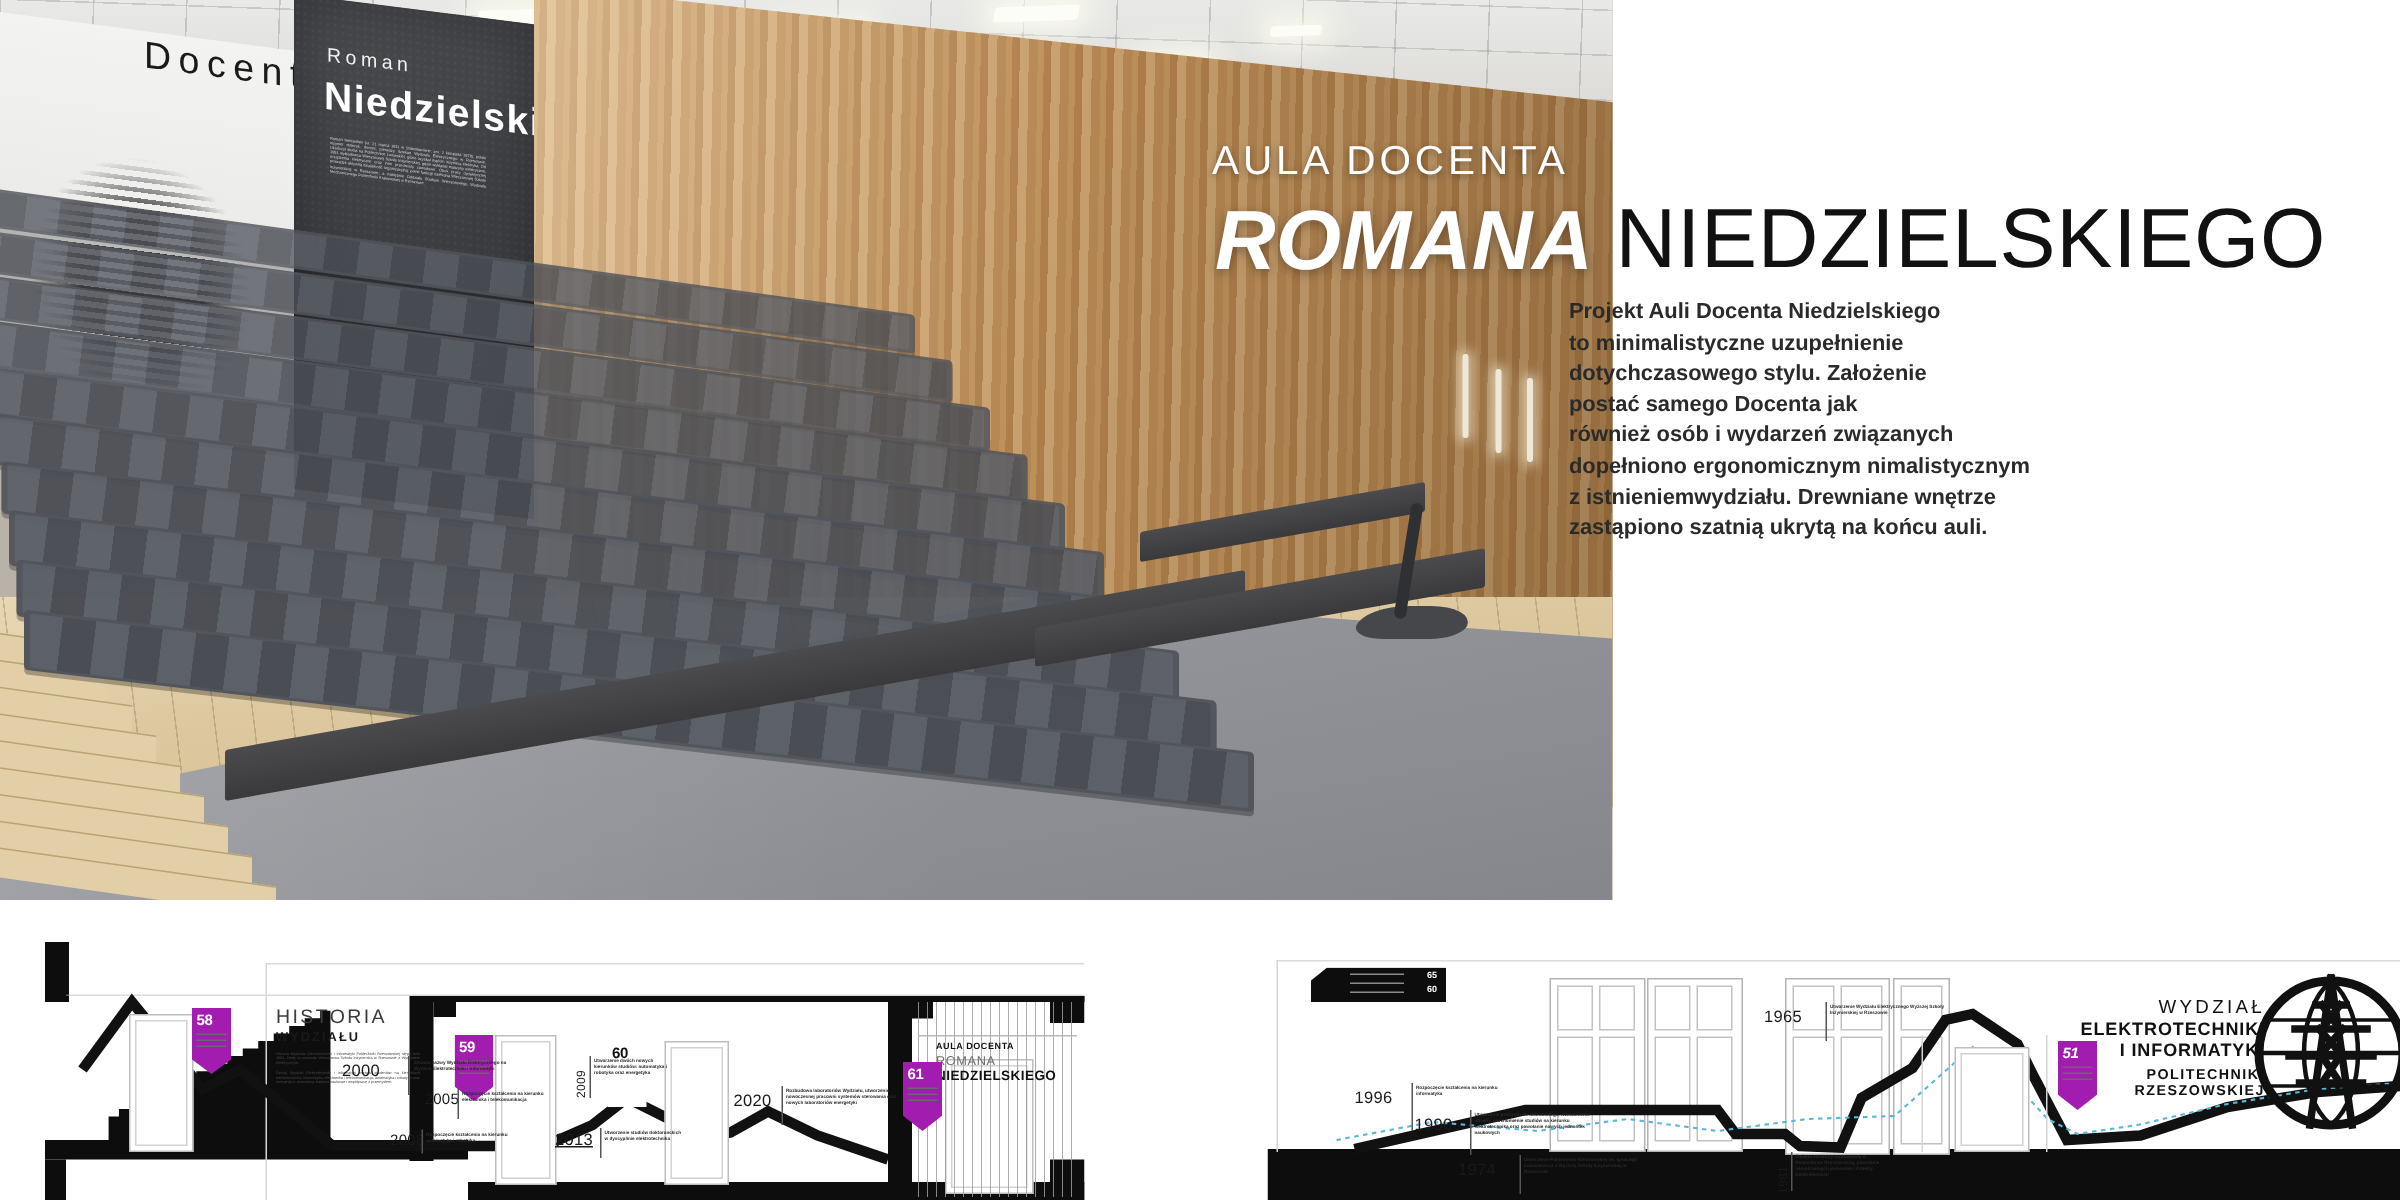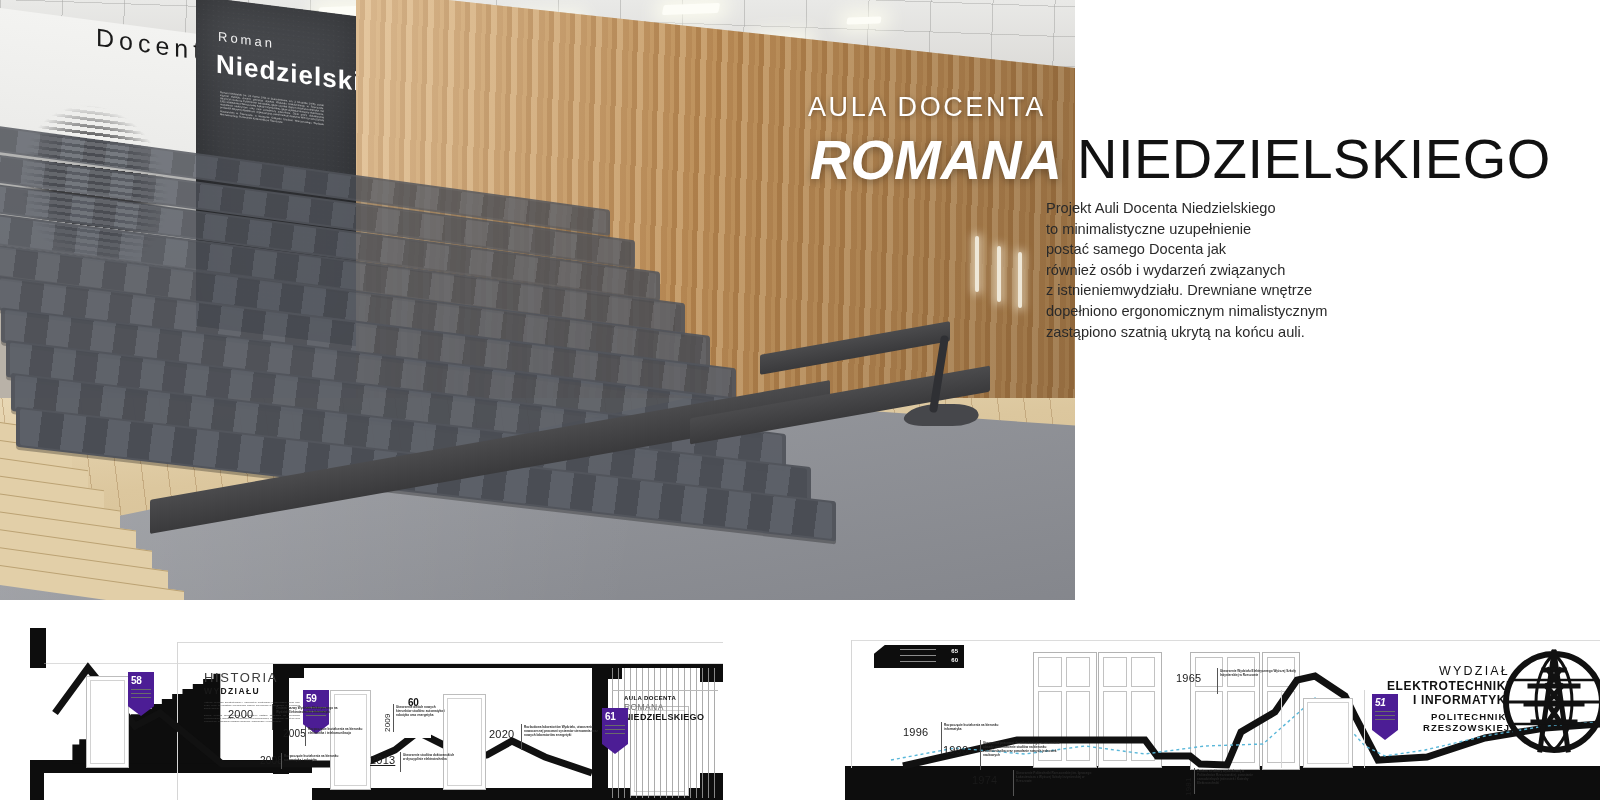--- a/index.html
+++ b/index.html
@@ -143,21 +143,21 @@
 
   
   .t-niedz{
     position:absolute;left:1077px;top:126px;
     font-size:56px;font-weight:300;color:#111;letter-spacing:0.5px;white-space:nowrap;
   }
   .para{
     position:absolute;left:1046px;top:198px;width:350px;
     font-size:14.6px;line-height:20.6px;color:#2a2a2a;font-weight:400;
   }
-  .para p{margin:0;}
+  .para p{margin:0;font-weight:bold;}
 
   
   .sec-head{
     position:absolute;left:0;top:600px;width:1600px;height:28px;
     text-align:center;font-size:17px;letter-spacing:.6px;color:#111;
     line-height:28px;
   }
   .sec-head .b{font-weight:700;}
 
   
@@ -171,21 +171,21 @@
 
   
   svg.zig{position:absolute;left:0;top:0;overflow:visible;}
 
   
   .door{position:absolute;border:1.2px solid #bdbdbd;background:#fff;}
   .doorinner{position:absolute;border:1px solid #d2d2d2;}
 
   
   .tag{
-    position:absolute;width:26px;background:#4c1d95;color:#fff;
+    position:absolute;width:26px;background:#a21caf;color:#fff;
     clip-path:polygon(0 0,100% 0,100% 78%,50% 100%,0 78%);
     padding-top:3px;box-sizing:border-box;
   }
   .tag .num{font-size:10px;font-weight:600;display:block;text-align:left;padding-left:3px;letter-spacing:-.3px;}
   .tag .sub{display:block;height:1px;background:#6a6a6a;margin:3px 3px 0 3px;}
 
   
   .yr{position:absolute;font-size:11px;color:#1a1a1a;letter-spacing:.2px;white-space:nowrap;}
   .yr.sm{font-size:10px;}
   .yr.vt{writing-mode:vertical-rl;transform:rotate(180deg);font-size:8px;}
@@ -300,24 +300,25 @@
     <div class="mic"></div>
 
     <div class="t-aula">AULA DOCENTA</div>
     <div class="t-romana">ROMANA</div>
   </div>
 
   <div class="t-niedz">NIEDZIELSKIEGO</div>
   <div class="para" id="desc">
       <p>Projekt Auli Docenta Niedzielskiego</p>
       <p>to minimalistyczne uzupełnienie</p>
+      <p>dotychczasowego stylu. Założenie</p>
       <p>postać samego Docenta jak</p>
       <p>również osób i wydarzeń związanych</p>
+      <p>dopełniono ergonomicznym nimalistycznym</p>
       <p> z istnieniemwydziału. Drewniane wnętrze</p>
-      <p>dopełniono ergonomicznym nimalistycznym</p>
       <p>zastąpiono szatnią ukrytą na końcu auli.</p>
     </div>
 
 
   <div class="elev elevL">
 
     <div class="blk" style="left:30px;top:0px;width:16px;height:40px;"></div>
     <div class="blk" style="left:30px;top:132px;width:282px;height:13px;"></div>
     <div class="blk" style="left:30px;top:145px;width:14px;height:27px;"></div>
     <div class="blk" style="left:273px;top:36px;width:16px;height:110px;"></div>
@@ -379,21 +380,21 @@
     <div class="tag" style="left:405px;top:66px;height:44px;background:#fff;clip-path:none;">
       <span class="num" style="color:#111;">60</span>
     </div>
     <div class="tag" style="left:602px;top:80px;height:46px;">
       <span class="num">61</span>
       <span class="sub"></span>
         <span class="sub"></span>
         <span class="sub"></span>
     </div>
 
-    <div class="hist" style="left:184px;top:42px;margin-left:20px;">
+    <div class="hist" style="left:184px;top:42px;">
       <div class="h1">HISTORIA</div>
       <div class="h2">WYDZIAŁU</div>
       <div class="body">
         <p>Historia Wydziału Elektrotechniki i Informatyki Politechniki Rzeszowskiej sięga roku 1951, kiedy to powstała Wieczorowa Szkoła Inżynierska w Rzeszowie z Wydziałem Elektrycznym.</p>
         <p>Dzisiaj Wydział Elektrotechniki i Informatyki kształci studentów na kierunkach elektrotechnika, informatyka, elektronika i telekomunikacja, automatyka i robotyka oraz energetyka, prowadząc badania naukowe i współpracę z przemysłem.</p>
       </div>
     </div>
 
     <div class="yr" style="left:228px;top:80px;">2000</div>
     <div class="vbar" style="left:272px;top:76px;height:26px;"></div>

